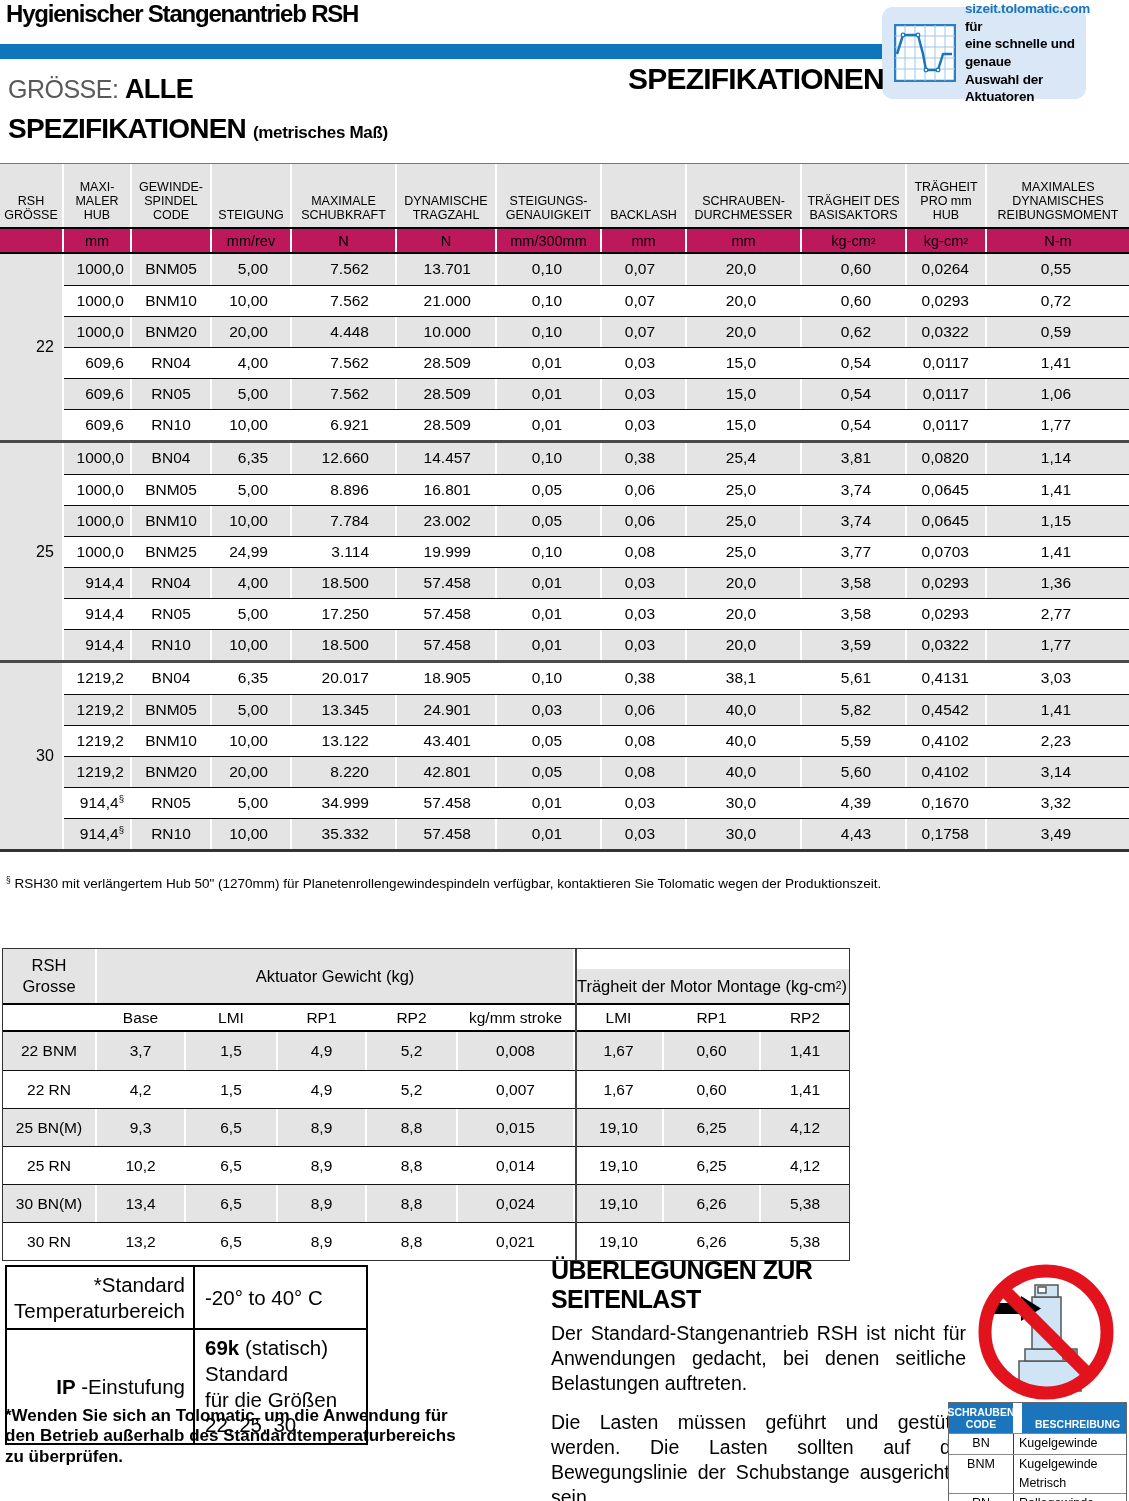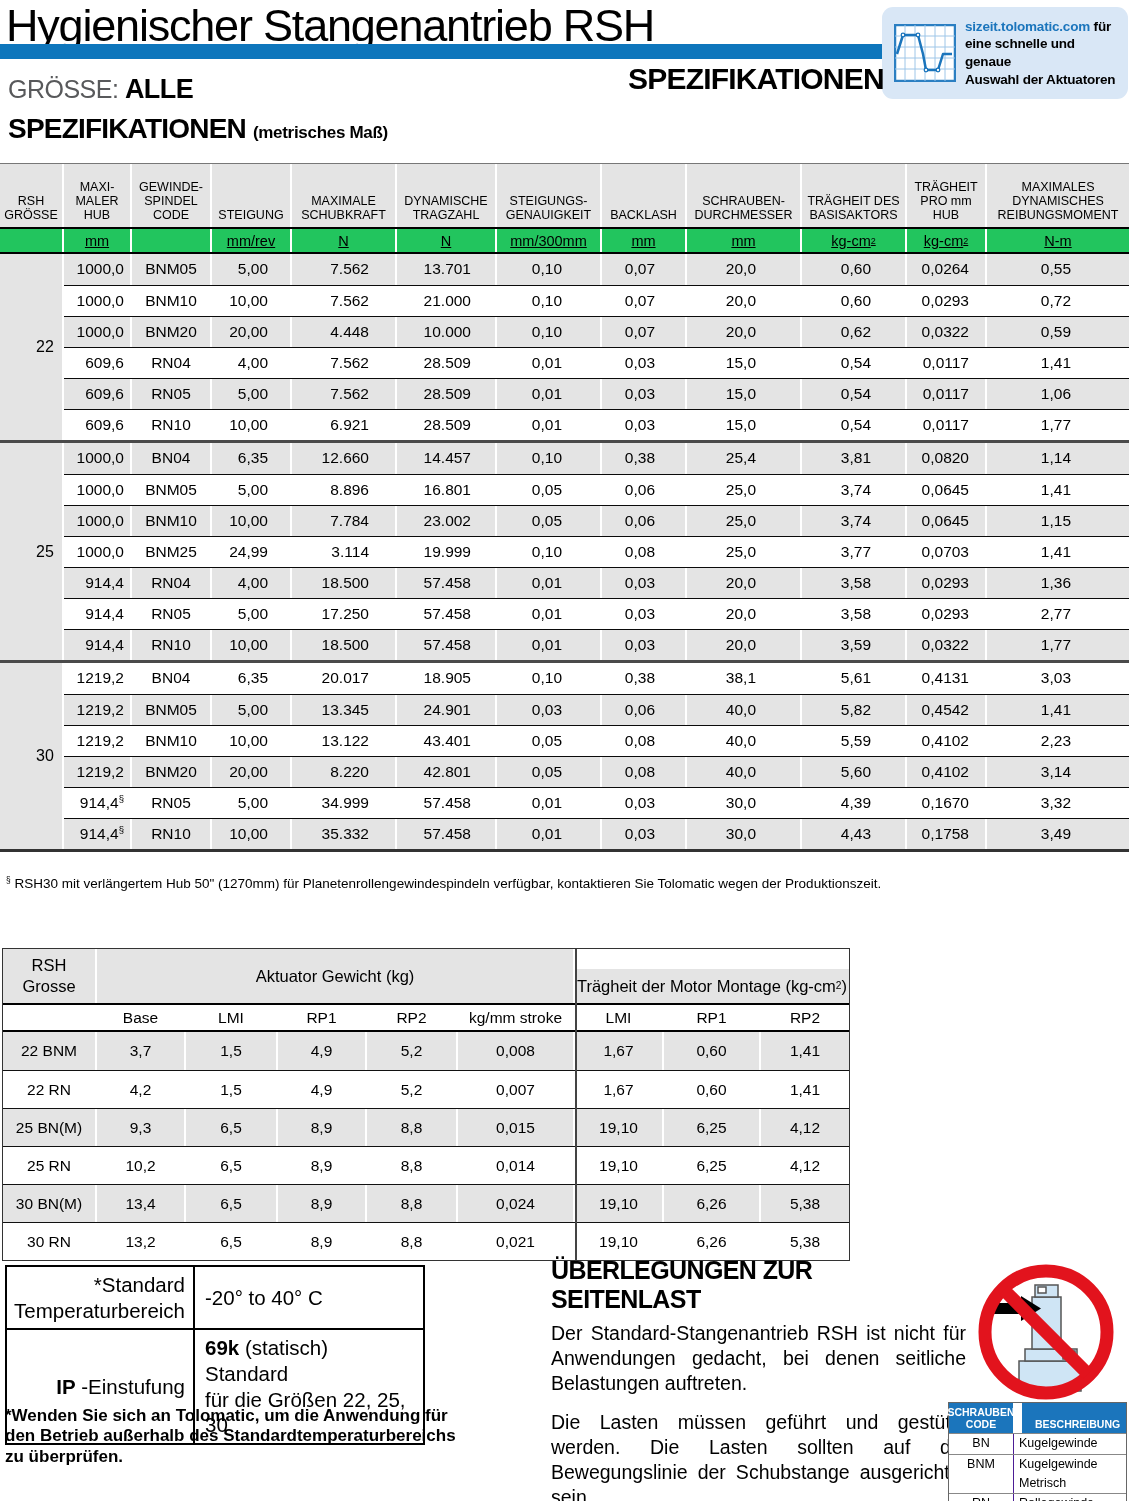--- a/index.html
+++ b/index.html
@@ -1,42 +1,42 @@
 <!DOCTYPE html>
 <html lang="de"><head>
 <meta charset="utf-8">
 <style>
   * { box-sizing: border-box; margin: 0; padding: 0; }
   body { background:#fff; font-family:"Liberation Sans","DejaVu Sans",sans-serif; color:#000; }
   .page { position:relative; width:1129px; height:1501px; background:#fff; overflow:hidden; }
   sup { font-size:62%; vertical-align:super; line-height:0; }
 
   
-  .title { position:absolute; left:6px; top:0px; font-size:45px; font-weight:400; letter-spacing:-1.2px; }
+  .title { position:absolute; left:6px; top:0px; font-size:24px; font-weight:700; letter-spacing:-1.2px; }
   .bluebar { position:absolute; left:0; top:44px; width:886px; height:15px; }
-  .sizeit { position:absolute; left:882px; top:7px; width:246px; height:92px; border-radius:11px;
+  .sizeit { position:absolute; left:882px; top:7px; width:204px; height:92px; border-radius:11px;
             display:flex; align-items:center; gap:9px; padding:8px 8px 8px 12px; }
   .sizeit-icon { flex:0 0 auto; background:#fff; }
   .sizeit-text { font-size:13.5px; font-weight:700; line-height:1.3; letter-spacing:-0.2px; }
   .groesse { position:absolute; left:8px; top:74px; font-size:25px; letter-spacing:-0.5px; }
   .groesse .lbl { color:#58595b; }
   .groesse .val { font-size:27px; font-weight:700; color:#000; }
   .spec-banner { position:absolute; left:628px; top:62px; font-size:30px; font-weight:700; letter-spacing:-0.8px; }
   .section-title { position:absolute; left:8px; top:113px; font-size:28px; font-weight:700; letter-spacing:-0.8px; }
   .section-title .sub { font-size:17px; letter-spacing:-0.3px; }
 
   
   .main-table { position:absolute; left:0; top:163px; width:1129px; border-top:1px solid #777; }
   .mhead { display:grid; grid-template-columns:62px 66px 78px 78px 103px 98px 103px 83px 113px 103px 78px 1fr;
            column-gap:2px; height:65px; border-bottom:2.5px solid #000; }
   .mhead .hcell { background:#e4e4e4; display:flex; align-items:flex-end; justify-content:center;
                   text-align:center; padding-bottom:5px; font-size:12.5px; line-height:1.13; white-space:pre-line; }
   .munits { display:grid; grid-template-columns:62px 66px 78px 78px 103px 98px 103px 83px 113px 103px 78px 1fr;
             column-gap:2px; height:25px; border-bottom:2.5px solid #000; }
-  .munits .ucell { display:flex; align-items:center; justify-content:center; font-size:14.5px; background:#22c55e;text-decoration:underline; }
+  .munits .ucell { display:flex; align-items:center; justify-content:center; font-size:14.5px; background:#be185d; }
   .tgroup { display:grid; grid-template-columns:62px 1fr; column-gap:2px; border-bottom:3px solid #4a4a4a; }
   .tgroup:last-child { border-bottom:3px solid #333; }
   .size-cell { background:#e4e4e4; display:flex; align-items:center; justify-content:center; font-size:16px;padding-left:28px; }
   .mrow { display:grid; grid-template-columns:66px 78px 78px 103px 98px 103px 83px 113px 103px 78px 1fr;
           column-gap:2px; height:31px; }
   .mrow + .mrow { border-top:1.5px solid #0a0a0a; }
   .mcell { font-size:15.5px; line-height:29px; background:#fff; }
   .shade .mcell { background:#e4e4e4; }
   .mcell.c0 { text-align:right; padding-right:6px; }
   .mcell.c1 { text-align:center; }
@@ -61,21 +61,21 @@
   .wg2 { grid-column:7 / span 3;margin-top:20px; }
   .wsub { height:27px; border-bottom:2.5px solid #000; }
   .wsub > div { display:flex; align-items:center; justify-content:center; font-size:15.5px; background:#fff; }
   .wrow { height:38px; }
   .wrow + .wrow { border-top:1.5px solid #111; }
   .wrow > div { display:flex; align-items:center; justify-content:center; font-size:15.5px; background:#fff; }
   .wrow.shade > div { background:#e4e4e4; }
   .vdiv { position:absolute; left:572px; top:0; bottom:0; width:2px; background:#444; }
 
   
-  .envt { position:absolute; left:5px; top:1265px; width:420px; border:2px solid #000; display:grid;
+  .envt { position:absolute; left:5px; top:1265px; width:363px; border:2px solid #000; display:grid;
           grid-template-columns:188px 1fr; }
   .envt .lab { border-right:2px solid #000; text-align:right; padding:5px 8px; font-size:20.5px;
                white-space:pre-line; display:flex; flex-direction:column; justify-content:center; align-items:flex-end; line-height:1.25; }
   .envt .val { padding:5px 10px; font-size:20.5px; display:flex; flex-direction:column; justify-content:center; line-height:1.25; }
   .envt .r1 { border-bottom:2px solid #000; min-height:54px; }
   .envt .r2 { min-height:78px; }
   .env-foot { position:absolute; left:5px; top:1406px; width:455px; font-size:17px; font-weight:700; line-height:1.2; }
 
   
   .side { position:absolute; left:551px; top:1256px; width:415px; }

